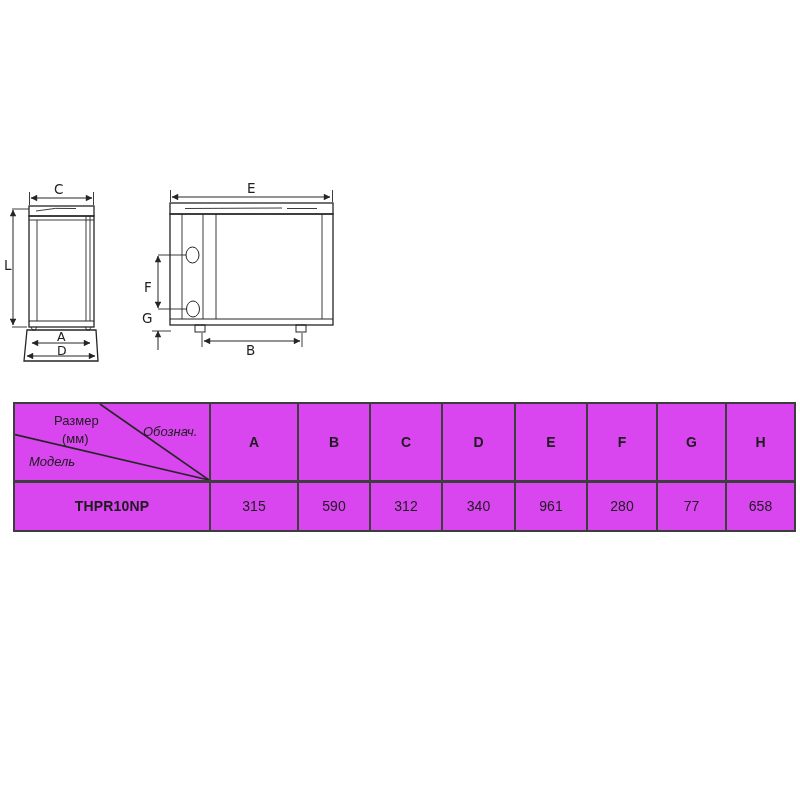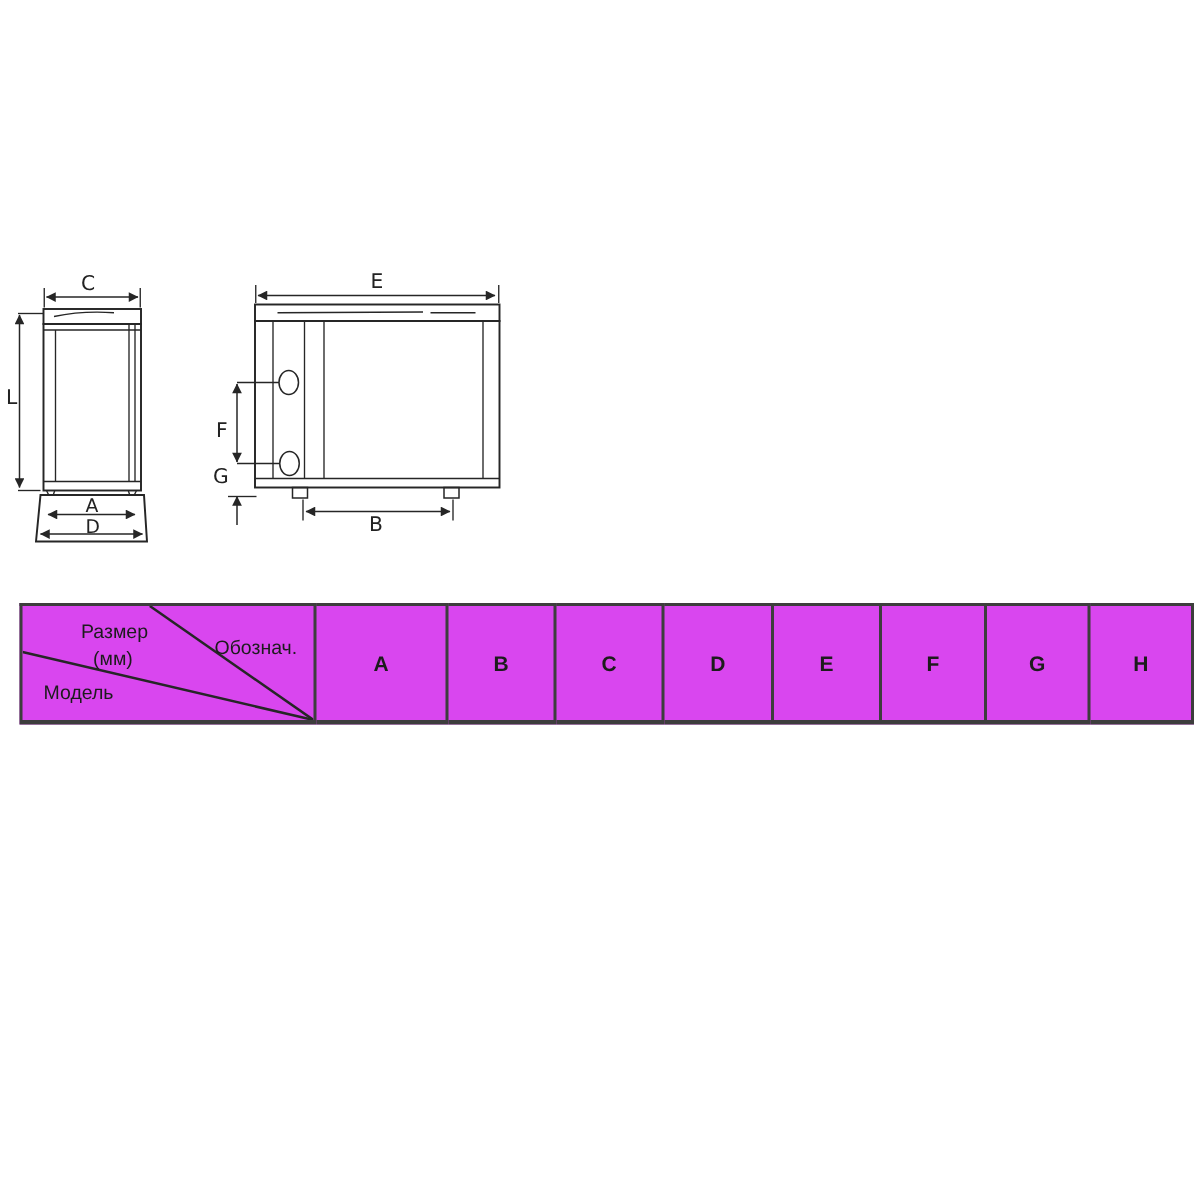--- a/index.html
+++ b/index.html
@@ -136,29 +136,40 @@
     </colgroup>
     <thead>
       <tr>
         <th class="corner-cell">
           <svg viewBox="0 0 192 72" preserveAspectRatio="none">
             <line x1="84" y1="0" x2="192" y2="72" stroke="#262626" stroke-width="1.6"></line>
             <line x1="0" y1="29" x2="192" y2="72" stroke="#262626" stroke-width="1.6"></line>
           </svg>
           <span class="corner-label" style="left:39px;top:9px;">Размер</span>
           <span class="corner-label" style="left:47px;top:27px;text-align:center;">(мм)</span>
-          <span class="corner-label" style="left:128px;top:20px;">Обознач.</span>
-          <span class="corner-label" style="left:14px;top:50px;">Модель</span>
+          <span class="corner-label" style="left:128px;top:20px;font-style:italic;">Обознач.</span>
+          <span class="corner-label" style="left:14px;top:50px;font-style:italic;">Модель</span>
         </th>
         <th>A</th>
         <th>B</th>
         <th>C</th>
         <th>D</th>
         <th>E</th>
         <th>F</th>
         <th>G</th>
         <th>H</th>
       </tr>
     </thead>
     <tbody>
+      <tr>
+        <td class="model-cell">THPR10NP</td>
+        <td class="value-cell">315</td>
+        <td class="value-cell">590</td>
+        <td class="value-cell">312</td>
+        <td class="value-cell">340</td>
+        <td class="value-cell">961</td>
+        <td class="value-cell">280</td>
+        <td class="value-cell">77</td>
+        <td class="value-cell">658</td>
+      </tr>
     </tbody>
   </table>
 </div>
 
 </body></html>

